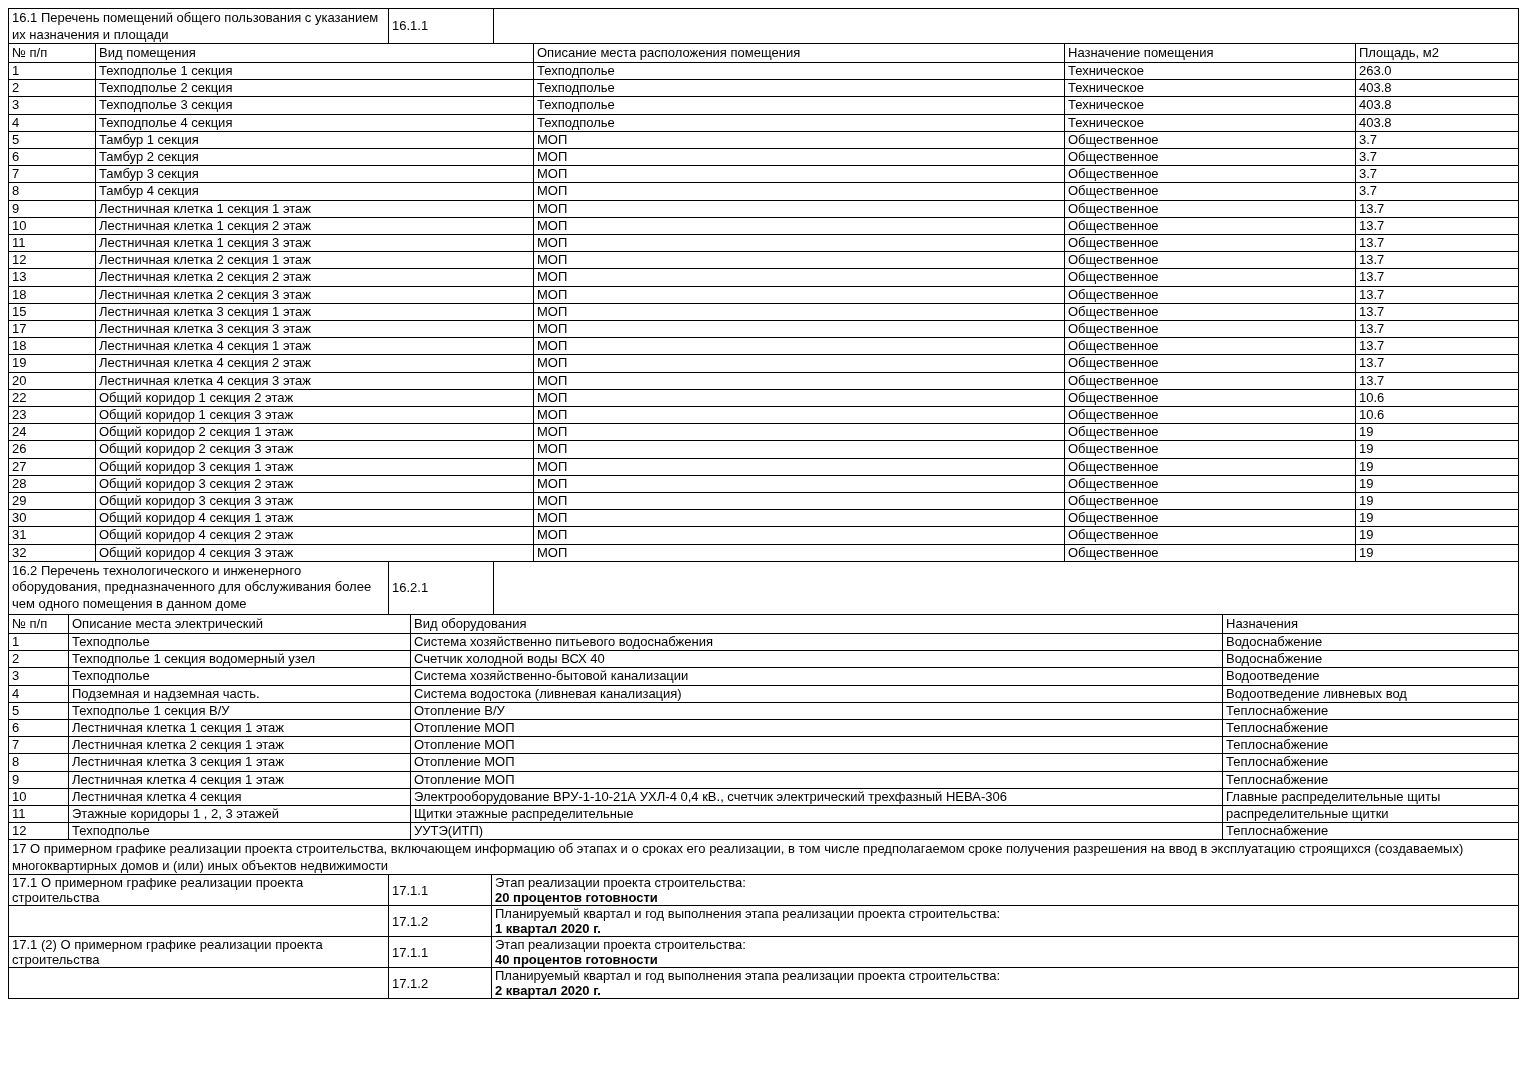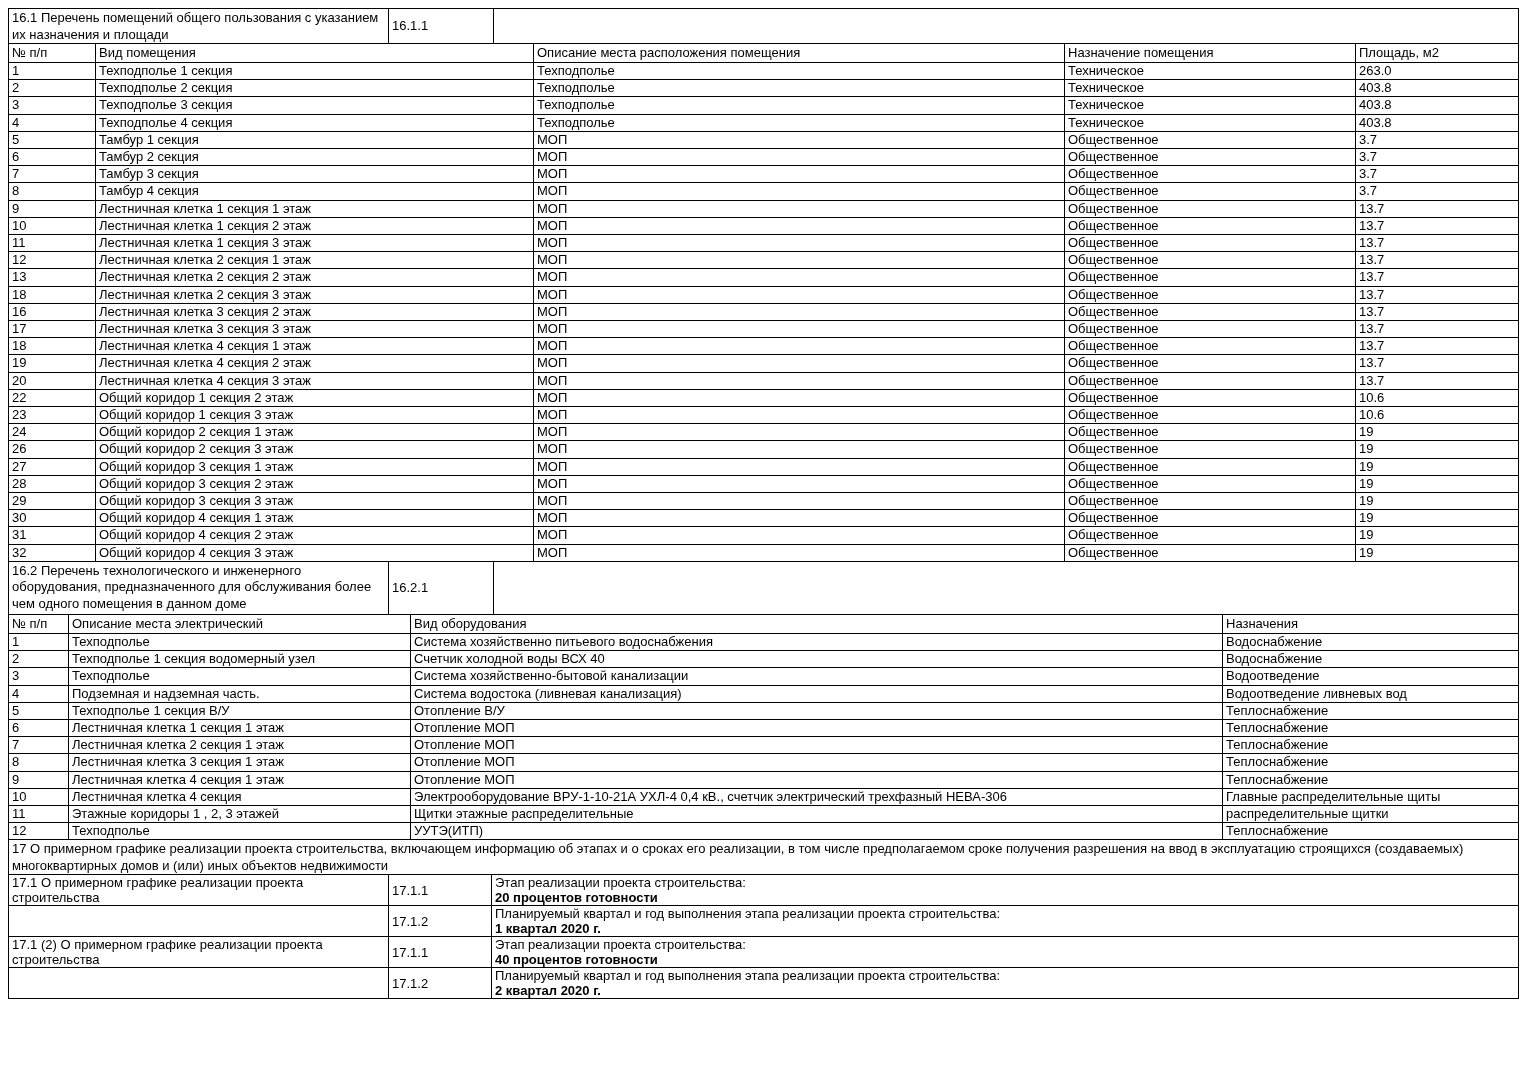--- a/index.html
+++ b/index.html
@@ -171,22 +171,22 @@
           <td>13.7</td>
         </tr>
         <tr>
           <td>18</td>
           <td>Лестничная клетка 2 секция 3 этаж</td>
           <td>МОП</td>
           <td>Общественное</td>
           <td>13.7</td>
         </tr>
         <tr>
-          <td>16</td>
-          <td>Лестничная клетка 3 секция 2 этаж</td>
+          <td>15</td>
+          <td>Лестничная клетка 3 секция 1 этаж</td>
           <td>МОП</td>
           <td>Общественное</td>
           <td>13.7</td>
         </tr>
         <tr>
           <td>17</td>
           <td>Лестничная клетка 3 секция 3 этаж</td>
           <td>МОП</td>
           <td>Общественное</td>
           <td>13.7</td>

